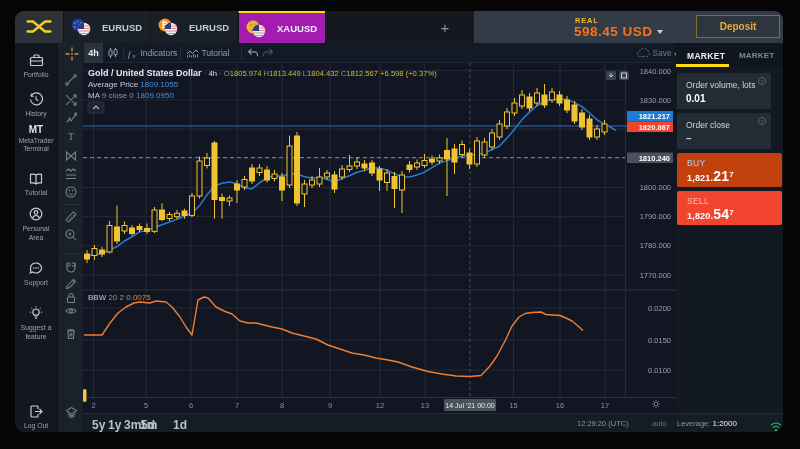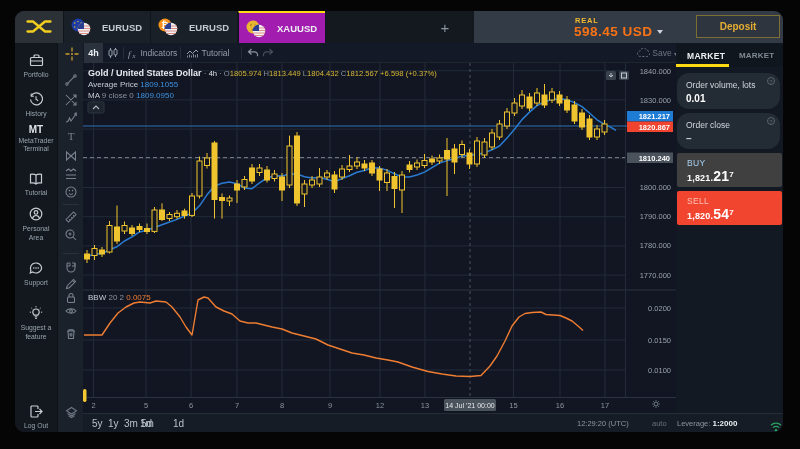--- a/index.html
+++ b/index.html
@@ -37,34 +37,34 @@
  border-bottom:1px solid #20262f;color:#959fa9;font-size:8.5px}
 .cb{position:absolute;top:0;height:20px;display:flex;align-items:center}
 .btn4h{left:1px;width:19px;background:#2a323d;color:#eef1f4;font-weight:bold;justify-content:center;font-size:9px}
 .sep{position:absolute;top:4px;width:1px;height:12px;background:#272e38}
 
 .rpanel{position:absolute;left:661px;top:32px;width:107px;height:370px;background:#131922}
 .rphead{position:absolute;left:0;top:0;width:107px;height:24px;background:#10161d}
 .rphead .mk{position:absolute;left:11px;top:8px;color:#eef1f4;font-size:8.5px;font-weight:bold;letter-spacing:.3px}
 .rphead .pd{position:absolute;left:63px;top:8px;color:#7f8994;font-size:8px;font-weight:bold;letter-spacing:.2px}
 .rphead .ul{position:absolute;left:0;top:21px;width:53px;height:2.5px;background:#ffd912}
-.card{position:absolute;left:1px;width:103px;background:#232b35;border-radius:12px;color:#d2d9df}
+.card{position:absolute;left:1px;width:94px;background:#232b35;border-radius:0;color:#d2d9df}
 .card .t{position:absolute;left:9px;top:7px;font-size:8.5px}
 .card .v{position:absolute;left:9px;top:20px;font-size:10px;font-weight:bold;color:#fff}
 .qm{position:absolute;right:5px;top:4px;width:8px;height:8px;border:1px solid #5a646e;border-radius:50%;
  color:#5a646e;font-size:6px;text-align:center;line-height:8px}
 .bs{position:absolute;left:1px;width:105px;height:34px;border-radius:2px;color:#fff}
 .bs .lab{position:absolute;left:10px;top:5px;font-size:8.5px;letter-spacing:.3px}
 .bs .pr{position:absolute;left:10px;top:15px;font-size:9px;font-weight:bold;letter-spacing:.2px}
 .bs .big{font-size:14px}
 .bs sup{font-size:8px;vertical-align:4px}
 
 .botbar{position:absolute;left:68px;top:402px;width:700px;height:19px;background:#151c25;
  border-top:1px solid #262d37;color:#b8c1c9}
-.tf{position:absolute;top:4px;font-size:10px;font-weight:normal}
+.tf{position:absolute;top:4px;font-size:12px;font-weight:bold}
 .botbar .dim{color:#8d97a1;font-weight:normal;font-size:7.5px}
 </style></head><body>
 <div class="app">
 <div class="topbar">
 <div class="logo">
         <svg width="28" height="15" viewBox="0 0 28 15" style="position:absolute;left:10px;top:8px">
           <g stroke="#f2ce1f" stroke-width="2.3" fill="none" stroke-linecap="round" stroke-linejoin="round">
             <path d="M2.5 2.5 h5.5 L20 12.5 h5.5"></path>
             <path d="M2.5 12.5 h5.5 L20 2.5 h5.5"></path>
           </g>
@@ -575,39 +575,39 @@
 <div class="card" style="top:30px;height:36px">
         <div class="t">Order volume, lots</div>
         <div class="v">0.01</div>
         <div class="qm">?</div>
       </div>
 <div class="card" style="top:70px;height:36px">
         <div class="t">Order close</div>
         <div class="v" style="color:#c6cdd4">–</div>
         <div class="qm">?</div>
       </div>
-<div class="bs" style="top:110px;background:#404040">
+<div class="bs" style="top:110px;background:#c2410c">
         <div class="lab" style="color:#a9d2f3">BUY</div>
  <div class="pr">1,821.<span class="big">21</span><sup>7</sup></div>
       </div>
 <div class="bs" style="top:148px;background:#f2452f">
         <div class="lab" style="color:#fac3ba">SELL</div>
  <div class="pr">1,820.<span class="big">54</span><sup>7</sup></div>
       </div>
 </div>
 <div class="botbar">
 <div class="tf" style="left:9px">5y</div>
       <div class="tf" style="left:25px">1y</div>
 <div class="tf" style="left:41px">3m</div>
       <div class="tf" style="left:57px">1m</div>
 <div class="tf" style="left:58px">5d</div>
       <div class="tf" style="left:90px">1d</div>
 <div class="tf dim" style="left:494px;top:5px">12:29:20 (UTC)</div>
 <div class="tf dim" style="left:569px;top:5px;color:#68727d">auto</div>
-<div class="tf dim" style="left:594px;top:5px">Leverage: <span style="color:#e9edf0;font-weight:bold;font-size:8px">1:2000</span></div>
+<div class="tf dim" style="left:594px;top:5px">Leverage: <span style="color:#e9edf0;font-weight:normal;font-size:8px">1:2000</span></div>
 <div style="position:absolute;left:687px;top:4px"><svg width="12" height="10" viewBox="0 0 12 10">
           <g stroke="#2aa35f" fill="none" stroke-width="1.3">
             <path d="M1 3.2 a7 7 0 0 1 10 0"></path>
             <path d="M3 5.6 a4.2 4.2 0 0 1 6 0"></path>
           </g>
           <circle cx="6" cy="8.3" r="1.2" fill="#2aa35f"></circle>
         </svg></div>
 </div>
 </div>
 

